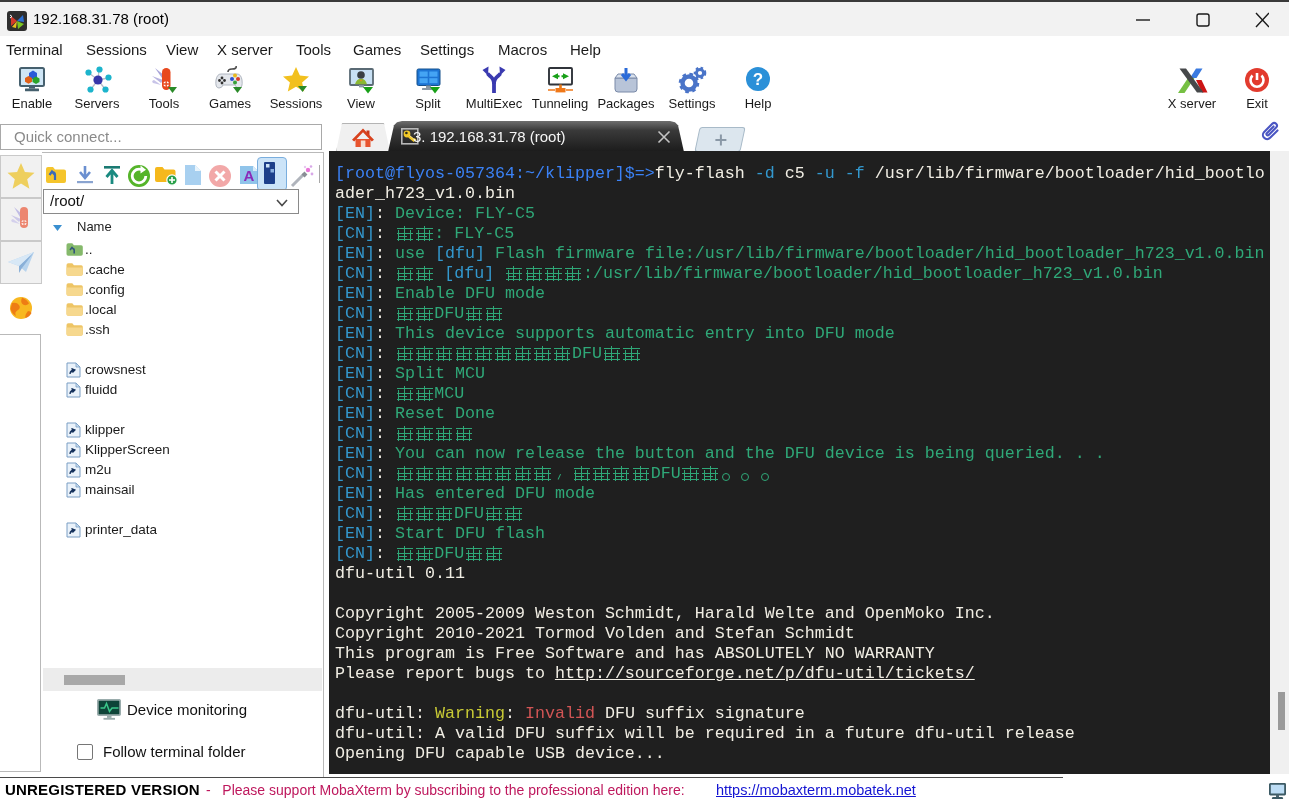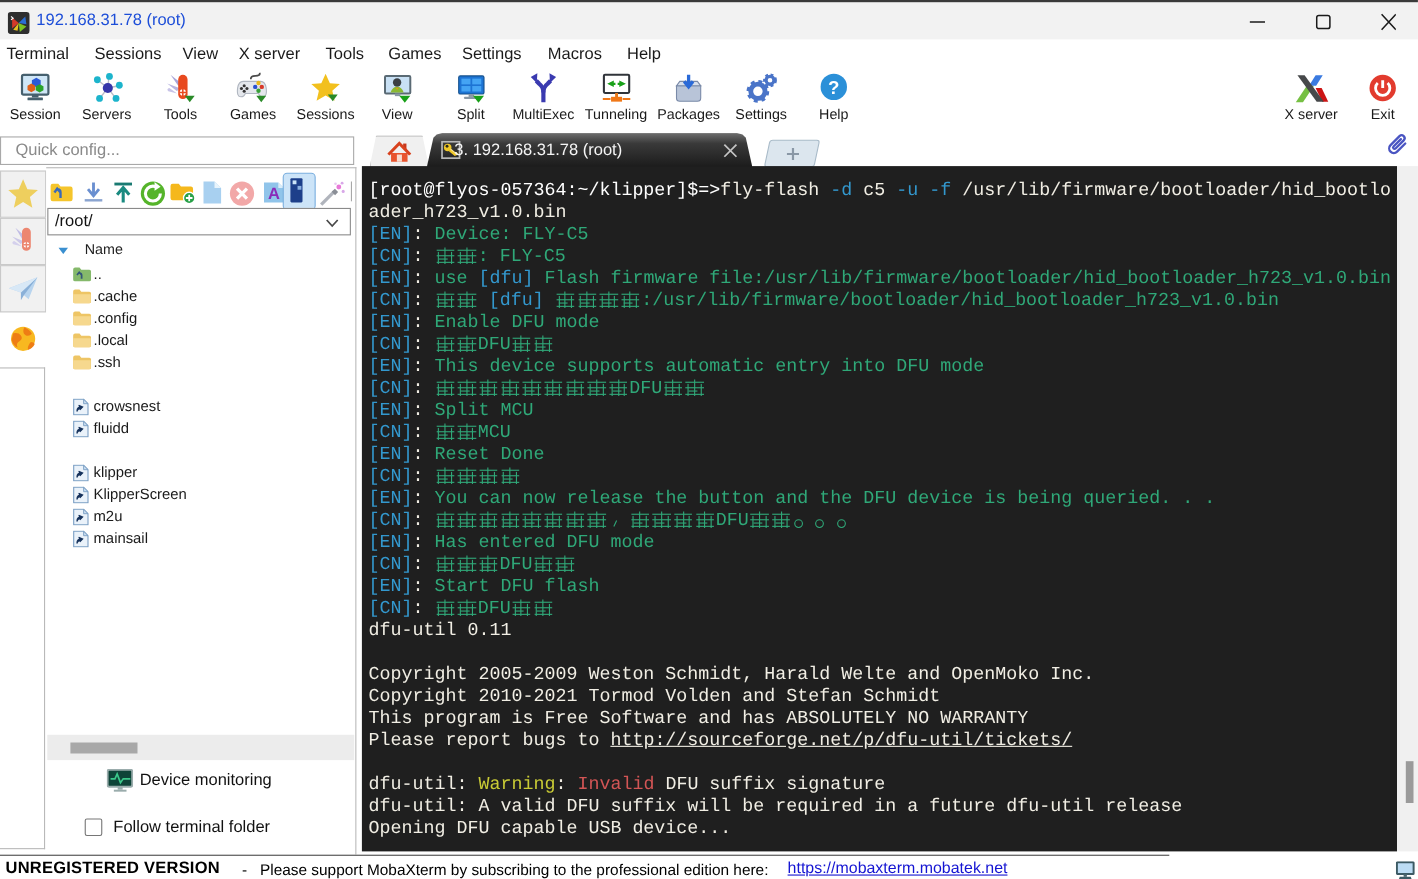--- a/index.html
+++ b/index.html
@@ -1,63 +1,63 @@
 <!DOCTYPE html>
 <html><head><meta charset="utf-8">
 <style>
 *{margin:0;padding:0;box-sizing:border-box}
 html,body{width:1289px;height:799px;overflow:hidden;background:#fff;font-family:"Liberation Sans",sans-serif}
 #win{position:absolute;left:0;top:0;width:1289px;height:799px;background:#fff}
 #titlebar{position:absolute;left:0;top:0;width:1289px;height:36px;background:#f2f2f2;border-top:2px solid #3a3a3a}
 #title-ic{position:absolute;left:7px;top:9px}
-#title-tx{position:absolute;left:33px;top:8px;font-size:15px;color:#1d4ed8}
+#title-tx{position:absolute;left:33px;top:8px;font-size:15px;color:#000000}
 .wbtn{position:absolute;top:0;width:14px;height:36px}
 #menubar{position:absolute;left:0;top:36px;width:1289px;height:27px;background:#fff}
 .mi{position:absolute;top:5px;font-size:15px;color:#1a1a1a}
 #toolbar{position:absolute;left:0;top:63px;width:1289px;height:55px;background:#fff}
 .tb{position:absolute;top:0;width:66px;height:55px;text-align:center}
 .tb svg{display:block;margin:3px auto 0 auto}
 .tb .lb{display:block;font-size:13px;color:#1a1a1a;margin-top:2px}
 #qcrow{position:absolute;left:0;top:118px;width:1289px;height:34px;background:#fff}
 #qc{position:absolute;left:0px;top:6px;width:322px;height:26px;border:1px solid #a9a9a9;background:#fff}
 #qc span{position:absolute;left:13px;top:3px;font-size:15px;color:#8a8a8a}
 
 #tabhome{position:absolute;left:336px;top:5px;width:54px;height:29px;background:#f0f0f0;border:1px solid #b4b4b4;border-bottom:none;border-radius:7px 7px 0 0;clip-path:polygon(0 100%,6px 0,calc(100% - 6px) 0,100% 100%)}
 #tabact{position:absolute;left:388px;top:3px;width:296px;height:31px;background:linear-gradient(#6e6e6e,#3a3a3a 30%,#1b1b1b);clip-path:polygon(0% 100%,6px 14%,9px 4%,14px 0%,calc(100% - 14px) 0%,calc(100% - 9px) 4%,calc(100% - 6px) 14%,100% 100%)}
 #tabact .t{position:absolute;left:25px;top:7px;font-size:15px;color:#f5f5f5}
 #tabplus{position:absolute;left:697px;top:9px;width:46px;height:25px;background:#dce6ee;border:1px solid #a8bac8;transform:skewX(-12deg);border-radius:3px}
 #term{position:absolute;left:329px;top:151px;width:941px;height:623px;background:#1f1f1f;overflow:hidden}
 #term pre{position:absolute;left:6px;top:13px;font-family:"Liberation Mono",monospace;font-size:16.66px;line-height:20px;color:#f1eee4;letter-spacing:0}
-.tr{color:#ffffff}.tb2{color:#3398ce}.tg{color:#2fa878}.ty{color:#c9cb35}.tdr{color:#d25555}
+.tr{color:#3b82f6}.tb2{color:#3398ce}.tg{color:#2fa878}.ty{color:#c9cb35}.tdr{color:#d25555}
 #termsb{position:absolute;left:1270px;top:151px;width:19px;height:623px;background:#f0f0f0}
 #termsb .th{position:absolute;left:8px;top:541px;width:7px;height:38px;background:#9a9a9a}
 
 #lstrip{position:absolute;left:0;top:152px;width:42px;height:625px;background:#fff}
 .lcell{position:absolute;left:0;width:42px;height:43px;background:#f1f1f1;border:1px solid #c9c9c9}
 #lbox{position:absolute;left:0;top:182px;width:41px;height:438px;background:#fff;border:1px solid #b9b9b9;border-left:none}
 
 #fp{position:absolute;left:42px;top:152px;width:282px;height:625px;background:#fff;border:1px solid #b9b9b9;border-left:none;border-bottom:none}
 .fpi{position:absolute;top:11px}
-#fpath{position:absolute;left:1px;top:36px;width:276px;height:25px;border:1px solid #8a8a8a;background:#fff}
+#fpath{position:absolute;left:1px;top:36px;width:256px;height:25px;border:1px solid #8a8a8a;background:#fff}
 #fpath span{position:absolute;left:6px;top:2px;font-size:15px;color:#111}
 #fphdr{position:absolute;left:0;top:62px;width:282px;height:24px}
 #fphdr .nm{position:absolute;left:35px;top:4px;font-size:13px;color:#222}
 .frow{position:absolute;left:0;width:280px;height:20px;font-size:13.5px;color:#1a1a1a}
 .frow svg{position:absolute;left:24px;top:2px}
 .frow span{position:absolute;left:43px;top:2px}
 #fsb{position:absolute;left:1px;top:515px;width:279px;height:23px;background:#ececec}
 #fsb .th{position:absolute;left:21px;top:7px;width:61px;height:10px;background:#a8a8a8}
 #remote{position:absolute;left:0;top:545px;width:282px;height:26px}
 #remote span{position:absolute;left:85px;top:3px;font-size:15px;color:#111}
 #follow{position:absolute;left:0;top:590px;width:282px;height:22px}
 #follow .cb{position:absolute;left:35px;top:1px;width:16px;height:16px;border:1px solid #767676;background:#fff;border-radius:2px}
 #follow span{position:absolute;left:61px;top:0px;font-size:15px;color:#111}
 #statusbar{position:absolute;left:0;top:777px;width:1063px;height:22px;background:#fff;border-top:1px solid #4a4a4a}
 #statusbar .t1{position:absolute;left:5px;top:3px;font-size:15px;font-weight:bold;color:#000;letter-spacing:0.2px}
-#statusbar .t2{position:absolute;left:220px;top:4px;font-size:14px;color:#000000}
+#statusbar .t2{position:absolute;left:206px;top:4px;font-size:14px;color:#be185d}
 #statusbar .lk2{position:absolute;left:716px;top:4px;font-size:14.5px;color:#1414d2;text-decoration:underline}
 .cj{display:inline-block;width:16.4px;height:15px;vertical-align:-2.5px;margin:0 1.65px;background:
  linear-gradient(currentColor,currentColor) 50% 0/1.4px 100% no-repeat,
  linear-gradient(currentColor,currentColor) 0 2px/100% 1.4px no-repeat,
  linear-gradient(currentColor,currentColor) 0 7px/100% 1.4px no-repeat,
  linear-gradient(currentColor,currentColor) 0 13.5px/100% 1.4px no-repeat,
  linear-gradient(currentColor,currentColor) 30% 10px/8px 1.4px no-repeat,
  linear-gradient(currentColor,currentColor) 12% 4px/1.4px 11px no-repeat,
  linear-gradient(currentColor,currentColor) 88% 4px/1.4px 11px no-repeat}
 .cjp{display:inline-block;width:19.7px;height:15px;vertical-align:-2px;position:relative}
@@ -101,21 +101,21 @@
   <div id="toolbar">
     <div class="tb" style="left:-1px">
         <svg width="30" height="28">
           <rect x="3" y="2" width="24" height="18" rx="1.5" fill="#cfe6f6" stroke="#46606e" stroke-width="2"></rect>
           <path d="M12 7 l4 -2.4 l4 2.4 v4 l-4 2.4 l-4 -2.4 Z" fill="#2a5ad8"></path>
           <path d="M8 12 l3.5 -2 l3.5 2 v3.8 l-3.5 2 l-3.5 -2 Z" fill="#e06018"></path>
           <path d="M15.5 12.5 l3.5 -2 l3.5 2 v3.6 l-3.5 2 l-3.5 -2 Z" fill="#2aa32a"></path>
           <rect x="12" y="20" width="6" height="2.6" fill="#46606e"></rect>
           <rect x="8" y="22.6" width="14" height="2.6" rx="0.5" fill="#46606e"></rect>
         </svg>
-        <span class="lb">Session</span>
+        <span class="lb">Enable</span>
       </div>
     <div class="tb" style="left:64px">
         <svg width="30" height="28">
           <g stroke="#b8bcc8" stroke-width="1.3">
             <line x1="16" y1="14" x2="7" y2="7"></line>
             <line x1="16" y1="14" x2="17" y2="4"></line>
             <line x1="16" y1="14" x2="26" y2="12"></line>
             <line x1="16" y1="14" x2="9" y2="23"></line>
             <line x1="16" y1="14" x2="23" y2="23"></line>
           </g>
@@ -244,21 +244,21 @@
         <svg width="30" height="28">
           <circle cx="15" cy="14" r="12" fill="#e23b2e"></circle>
           <path d="M15 7 v7" stroke="#fff" stroke-width="2.6"></path>
           <path d="M10.5 9.5 a6.5 6.5 0 1 0 9 0" fill="none" stroke="#fff" stroke-width="2.6"></path>
         </svg>
         <span class="lb">Exit</span>
       </div>
   </div>
   <div id="qcrow">
     <div id="qc">
-        <span>Quick config...</span>
+        <span>Quick connect...</span>
       </div>
     <div id="tabhome">
         <svg width="22" height="21" style="position:absolute;left:15px;top:4px">
           <rect x="14.5" y="2.5" width="3" height="5" fill="#c8381c"></rect>
           <path d="M3.5 11 h15 v8 h-15 Z" fill="#e8542e"></path>
           <path d="M11 0.5 L22 11.8 L19.8 13.4 L11 4.2 L2.2 13.4 L0 11.8 Z" fill="#d8421e"></path>
           <rect x="8.8" y="12.5" width="4.6" height="6.5" fill="#f8ddd0"></rect>
         </svg>
       </div>
     <div id="tabact">
@@ -446,20 +446,28 @@
         </svg>
         <span>m2u</span>
       </div>
     <div class="frow" style="top:327px">
         <svg width="15" height="16" class="lnk">
           <path d="M1 1 h9 l4 4 v10 h-13 Z" fill="#eaf2fa" stroke="#7a9ec4" stroke-width="1"></path>
           <path d="M10 1 l4 4 h-4 Z" fill="#c8ddf0" stroke="#7a9ec4" stroke-width="0.8"></path>
           <path d="M4 12 q0 -4 4 -4 M5.5 6.5 L9 8 L6.5 10.5" fill="#16325c" stroke="#16325c" stroke-width="1.2"></path>
         </svg>
         <span>mainsail</span>
+      </div>
+    <div class="frow" style="top:367px">
+        <svg width="15" height="16" class="lnk">
+          <path d="M1 1 h9 l4 4 v10 h-13 Z" fill="#eaf2fa" stroke="#7a9ec4" stroke-width="1"></path>
+          <path d="M10 1 l4 4 h-4 Z" fill="#c8ddf0" stroke="#7a9ec4" stroke-width="0.8"></path>
+          <path d="M4 12 q0 -4 4 -4 M5.5 6.5 L9 8 L6.5 10.5" fill="#16325c" stroke="#16325c" stroke-width="1.2"></path>
+        </svg>
+        <span>printer_data</span>
       </div>
     <div id="fsb">
         <div class="th"></div>
       </div>
     <div id="remote">
         <svg width="24" height="22" style="position:absolute;left:55px;top:1px">
           <rect x="0.8" y="0.8" width="22.4" height="15.4" rx="1.5" fill="#0e4438" stroke="#9aacac" stroke-width="1.8"></rect>
           <path d="M3.5 9 h4 l2 -4.5 l3 8 l2.5 -3.5 h6.5" fill="none" stroke="#3cc88a" stroke-width="1.5"></path>
           <rect x="10" y="16.5" width="4.5" height="2.4" fill="#9aacac"></rect>
           <rect x="6.5" y="18.9" width="11.5" height="1.8" fill="#9aacac"></rect>

